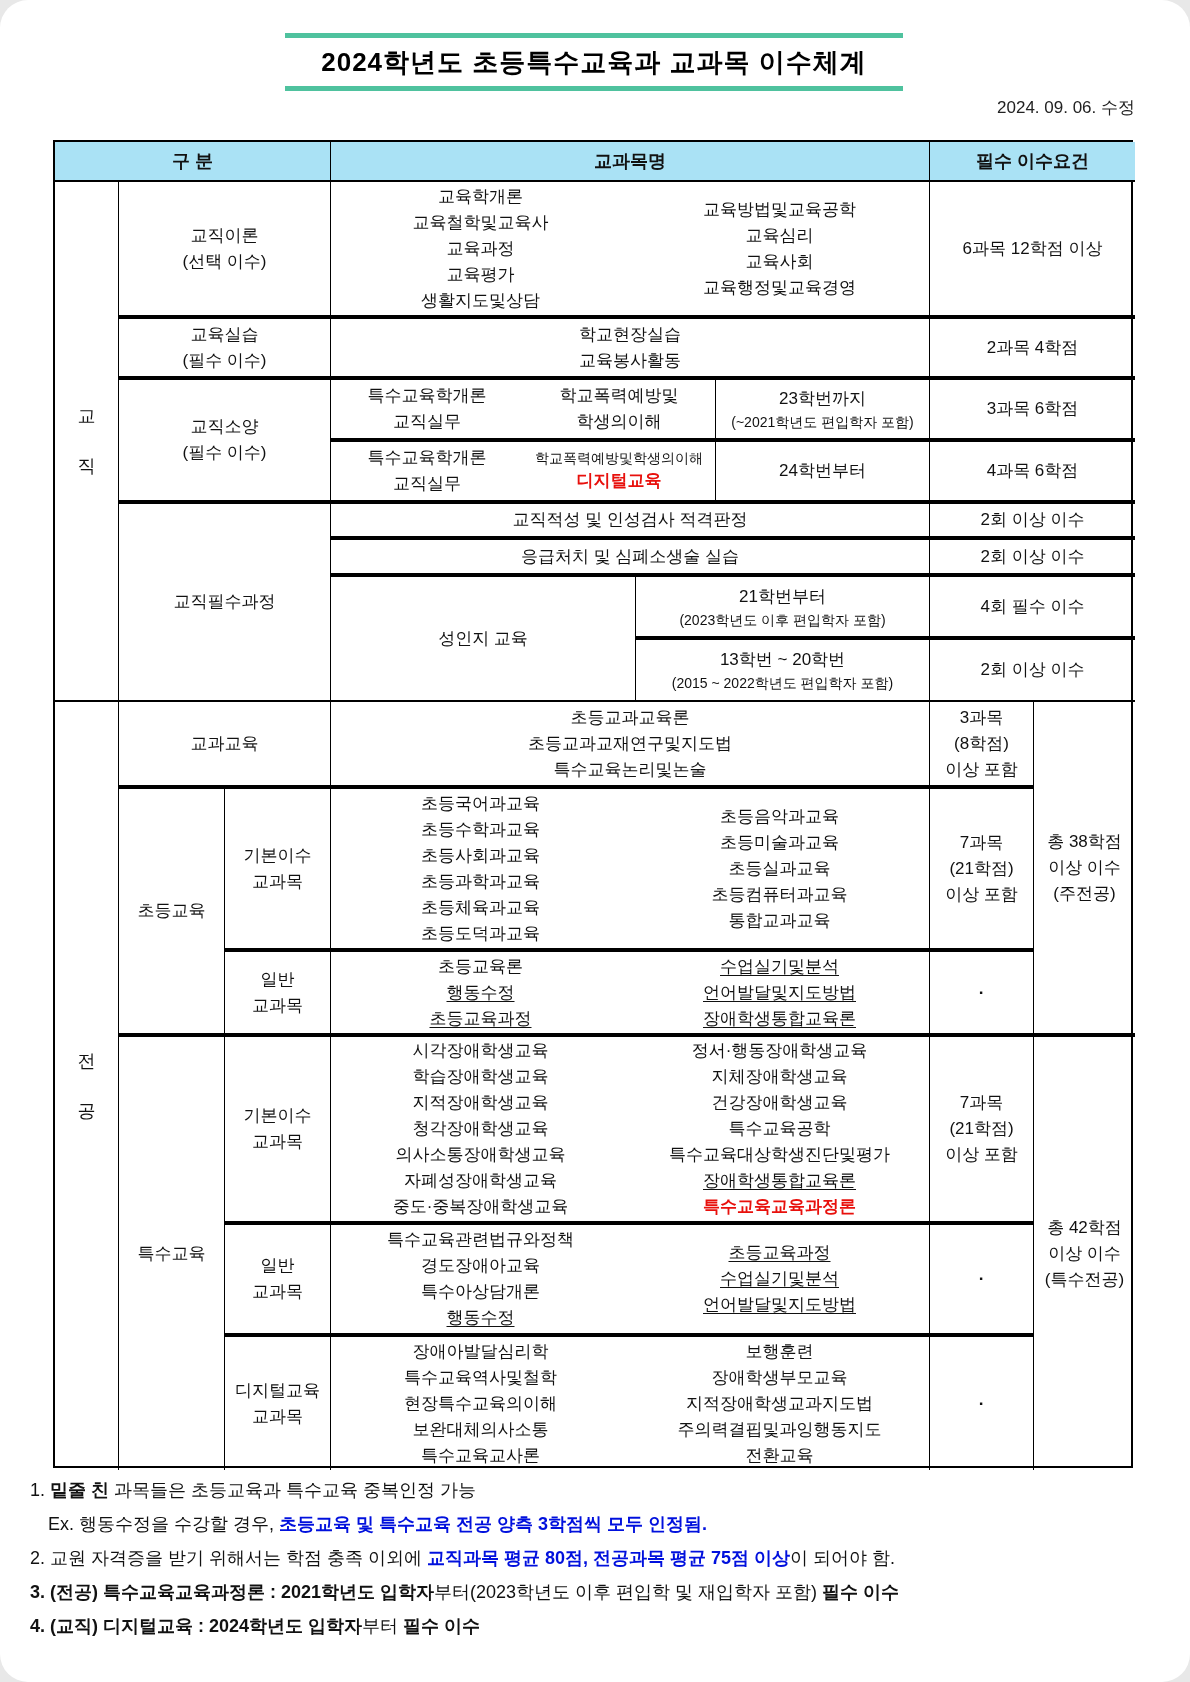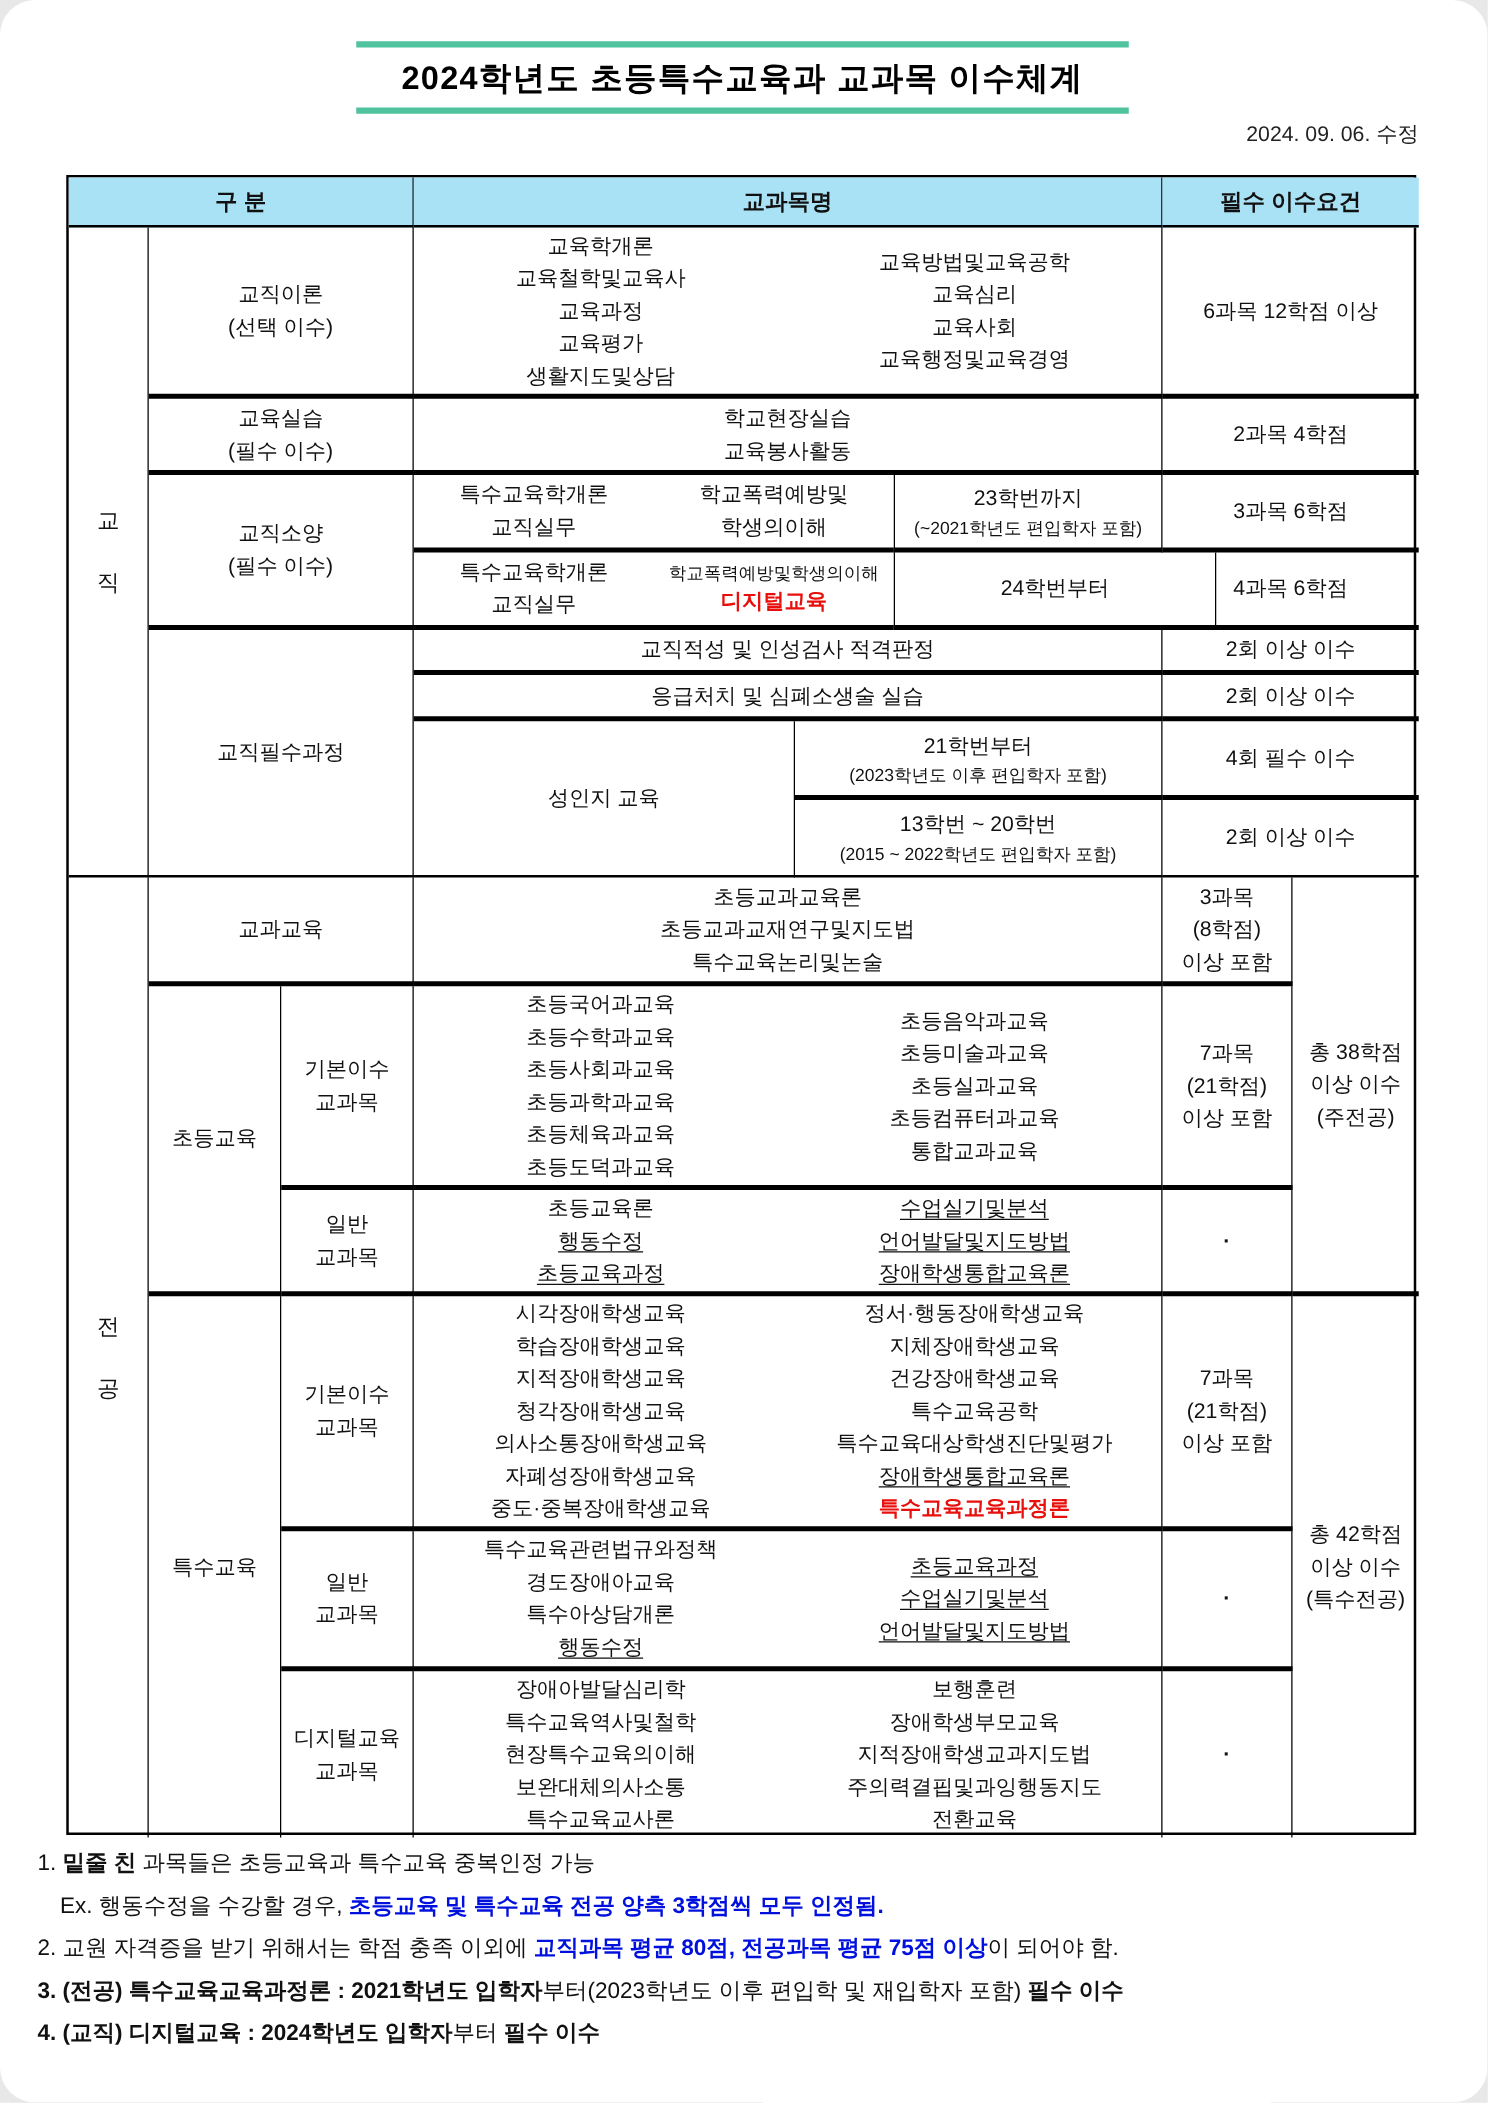--- a/index.html
+++ b/index.html
@@ -119,21 +119,21 @@
     <div class="cell two-col" style="left:276px;top:300px;width:384px;height:62px;border-right:none;">
       <div class="half">
           <div class="line">특수교육학개론</div>
           <div class="line">교직실무</div>
         </div>
       <div class="half">
           <div class="line sm">학교폭력예방및학생의이해</div>
           <div class="line red">디지털교육</div>
         </div>
     </div>
-    <div class="cell" style="left:660px;top:300px;width:258px;height:62px;border-left:1px solid #000;">24학번부터</div>
+    <div class="cell" style="left:660px;top:300px;width:215px;height:62px;border-left:1px solid #000;">24학번부터</div>
     <div class="cell no-r" style="left:875px;top:300px;width:205px;height:62px;">4과목 6학점</div>
 
     <div class="cell thick-b" style="left:64px;top:362px;width:212px;height:198px;">교직필수과정</div>
     <div class="cell" style="left:276px;top:362px;width:599px;height:36px;">교직적성 및 인성검사 적격판정</div>
     <div class="cell no-r" style="left:875px;top:362px;width:205px;height:36px;">2회 이상 이수</div>
     <div class="cell" style="left:276px;top:398px;width:599px;height:37px;">응급처치 및 심폐소생술 실습</div>
     <div class="cell no-r" style="left:875px;top:398px;width:205px;height:37px;">2회 이상 이수</div>
 
     <div class="cell thick-b" style="left:276px;top:435px;width:305px;height:125px;">성인지 교육</div>
     <div class="cell" style="left:581px;top:435px;width:294px;height:63px;">

